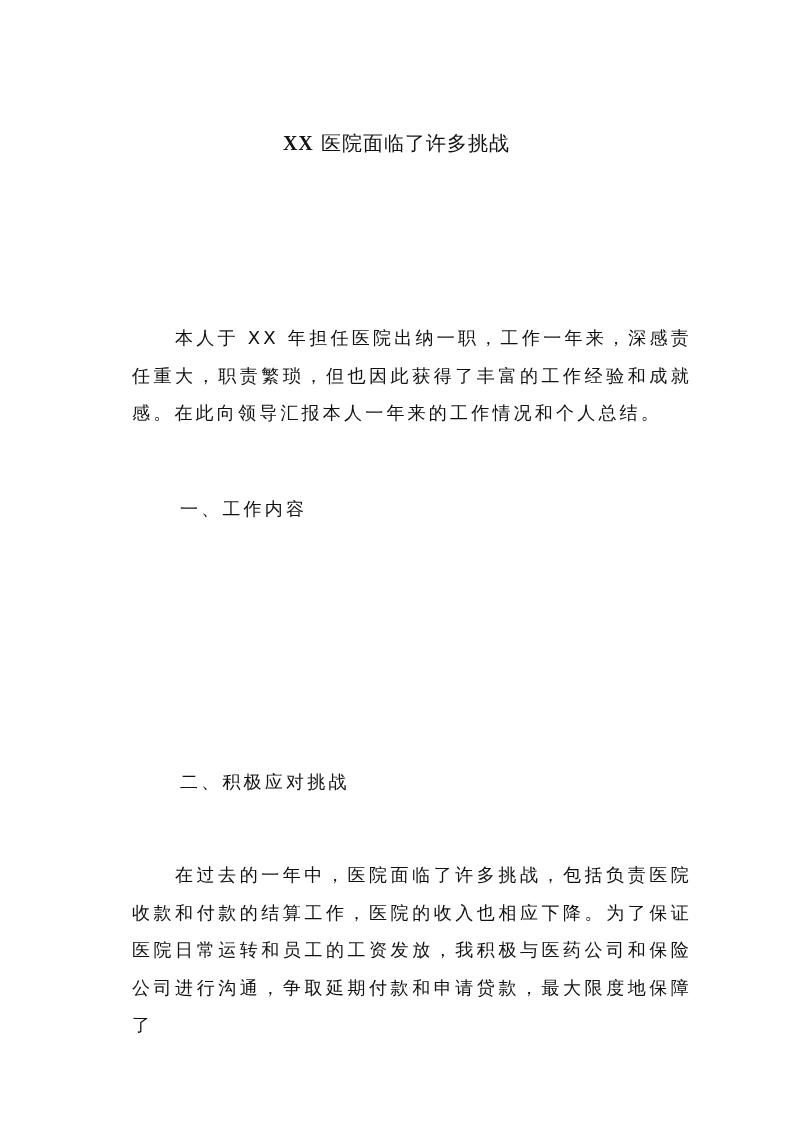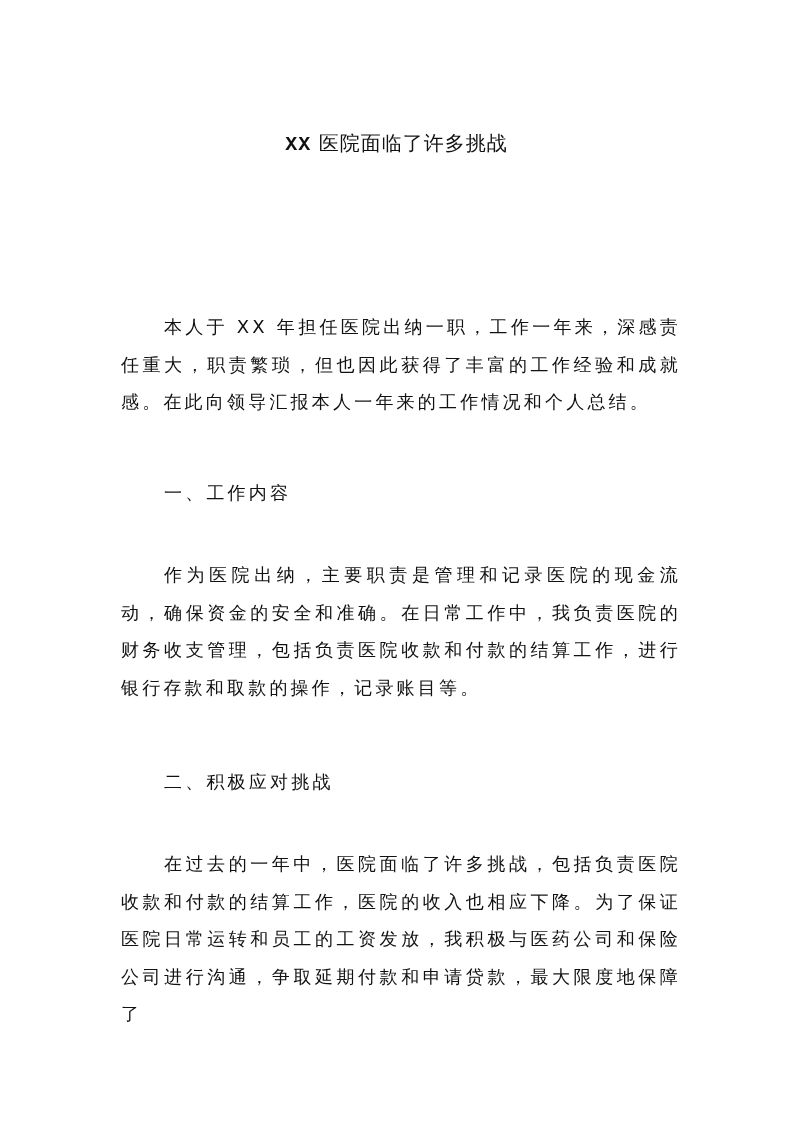--- a/index.html
+++ b/index.html
@@ -1,38 +1,37 @@
 <!DOCTYPE html>
 <html><head>
 <meta charset="utf-8">
 <style>
   html, body { margin: 0; padding: 0; background: #ffffff; }
   body { width: 793px; height: 1122px; position: relative; overflow: hidden;
          font-family: "DejaVu Sans", "Liberation Sans", sans-serif; color: #111; }
   .page { position: absolute; left: 0; top: 0; width: 793px; height: 1122px; background: #fff; }
   .title { position: absolute; left: 0; width: 793px; top: 130px; text-align: center;
            font-size: 20px; letter-spacing: 1px; color: #111; }
-  .title .xx { font-weight: bold; font-family: Liberation Mono, monospace; }
+  .title .xx { font-weight: bold; font-family: Liberation Serif, serif; }
   .para { position: absolute; left: 121px; width: 560px; font-size: 18px;
           line-height: 37.5px; letter-spacing: 3.2px; text-indent: 43px;
-          text-align: justify; color: #111; margin: 0; }
-  .heading { position: absolute; left: 164px; font-size: 18px; letter-spacing: 3.2px; color: #111; margin: 0; }
+          text-align: justify; color: #111; margin: 11px; }
+  .heading { position: absolute; left: 164px; font-size: 18px; letter-spacing: 3.2px; color: #111; margin: 16px; }
 </style>
 </head>
 <body>
 
 <div class="page">
 
   <div class="title">
     <span class="xx">XX</span><span> 医院面临了许多挑战</span>
   </div>
 
   <p class="para" style="top:308px;">本人于 XX 年担任医院出纳一职，工作一年来，深感责任重大，职责繁琐，但也因此获得了丰富的工作经验和成就感。在此向领导汇报本人一年来的工作情况和个人总结。</p>
 
   <p class="heading" style="top:481px;">一、工作内容</p>
 
-  <p class="para" style="top:556px;">作为医院出纳，主要职责是管理和记录医院的现金流动，确保资金的安全和准确。在日常工作中，我负责医院的财务收支管理，包括负责医院收款和付款的结算工作，进行银行存款和取款的操作，记录账目等。</p>
 
-  <p class="heading" style="top:770px;">二、积极应对挑战</p>
+  <p class="heading" style="top:754px;">二、积极应对挑战</p>
 
   <p class="para" style="top:845px;">在过去的一年中，医院面临了许多挑战，包括负责医院收款和付款的结算工作，医院的收入也相应下降。为了保证医院日常运转和员工的工资发放，我积极与医药公司和保险公司进行沟通，争取延期付款和申请贷款，最大限度地保障了</p>
 
 </div>
 
 </body></html>

